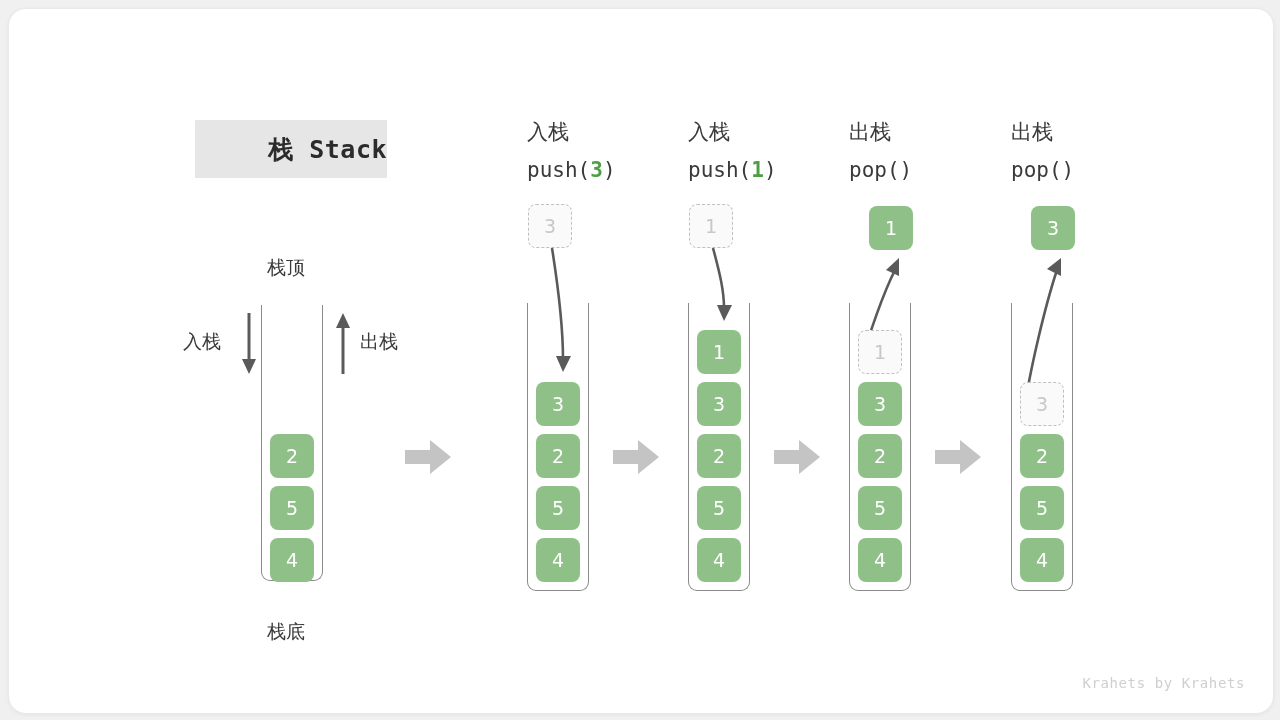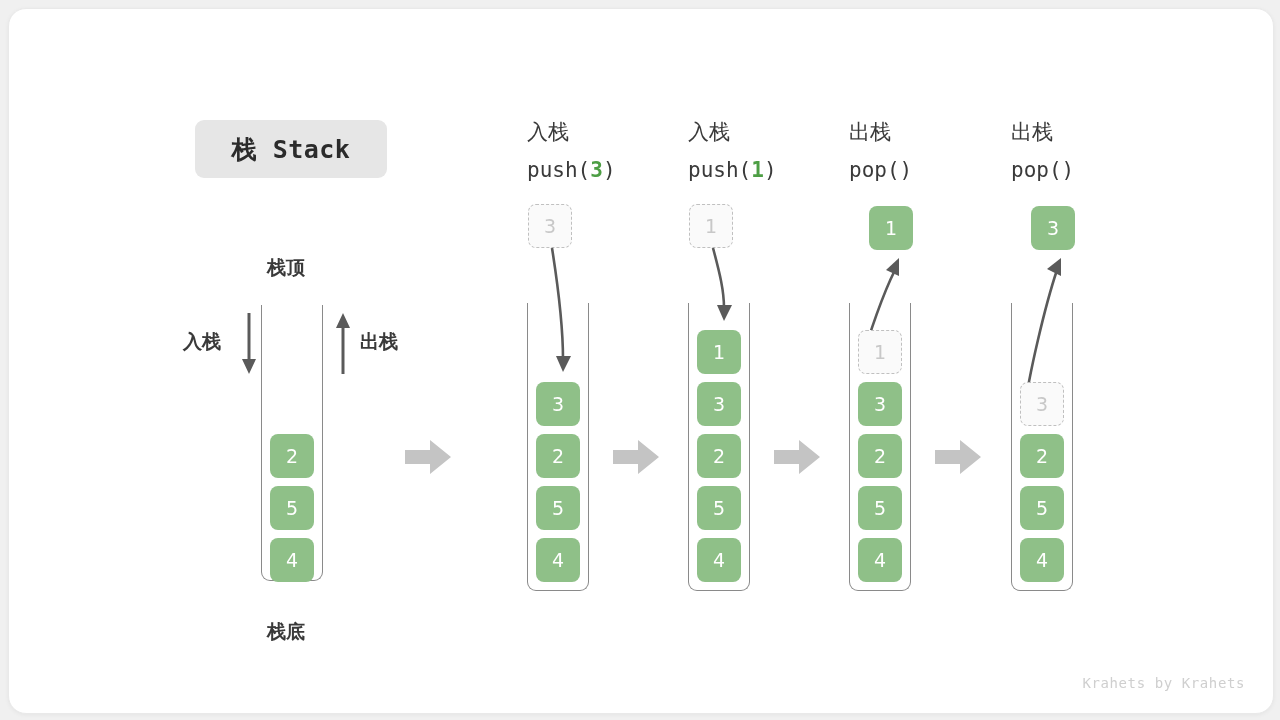--- a/index.html
+++ b/index.html
@@ -29,39 +29,39 @@
 
   .abs { position: absolute; }
 
   
   #title-badge {
     left: 186px;
     top: 111px;
     width: 192px;
     height: 58px;
     background: #e6e6e6;
-    border-radius: 9px;
+    border-radius: 1px;
     display: flex;
     align-items: center;
-    justify-content: center;
+    justify-content: flex-end;
   }
   #title-badge .t {
     font-family: "DejaVu Sans Mono", monospace;
     font-size: 25px;
     font-weight: bold;
     color: #2b2b2b;
     letter-spacing: 0.5px;
     white-space: pre;
   }
 
   
   .cn-label {
     font-family: "DejaVu Sans", sans-serif;
     font-size: 19px;
-    font-weight: bold;
+    font-weight: normal;
     color: #3a3a3a;
     white-space: nowrap;
   }
 
   
   .stack-box {
     width: 62px;
     border-left: 1.6px solid #8a8a8a;
     border-right: 1.6px solid #8a8a8a;
     border-bottom: 1.6px solid #8a8a8a;

